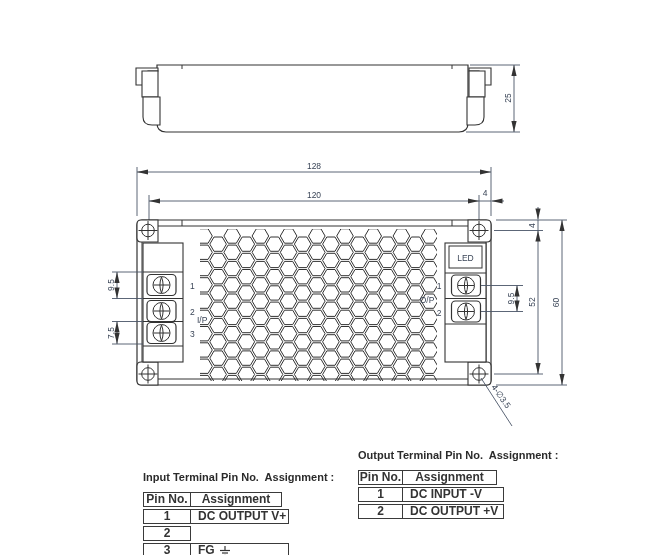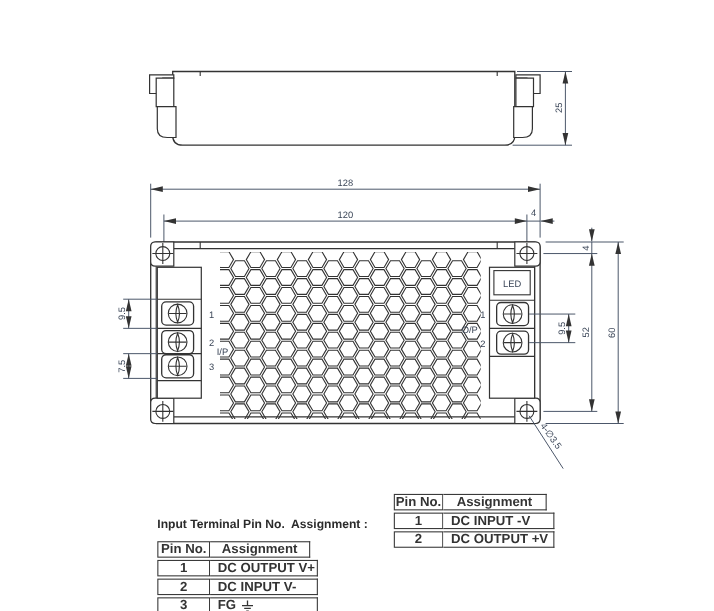--- a/index.html
+++ b/index.html
@@ -349,40 +349,40 @@
       <div class="prow head">
         <div class="c1">Pin No.</div>
         <div class="c2">Assignment</div>
       </div>
       <div class="prow">
         <div class="c1">1</div>
         <div class="c2">DC OUTPUT V+</div>
       </div>
       <div class="prow">
         <div class="c1">2</div>
-        <div class="c2">DC INPUT V-</div>
       </div>
       <div class="prow">
         <div class="c1">3</div>
         <div class="c2">
           <span>FG</span>
           <svg class="gicon" width="12" height="12" viewBox="0 0 12 12">
             <g stroke="#333" stroke-width="1.2" fill="none">
               <line x1="6" y1="1" x2="6" y2="5"></line>
               <line x1="1" y1="5.5" x2="11" y2="5.5"></line>
               <line x1="3" y1="8" x2="9" y2="8"></line>
               <line x1="4.8" y1="10.5" x2="7.2" y2="10.5"></line>
             </g>
           </svg>
         </div>
       </div>
     </div>
   </div>
 
   <div class="tbl-block" style="left:358px;top:409px;">
+    <div class="tbl-title">Output Terminal Pin No.  Assignment :</div>
     <div class="ptable out-t">
       <div class="prow head">
         <div class="c1">Pin No.</div>
         <div class="c2">Assignment</div>
       </div>
       <div class="prow">
         <div class="c1">1</div>
         <div class="c2">DC INPUT -V</div>
       </div>
       <div class="prow">

